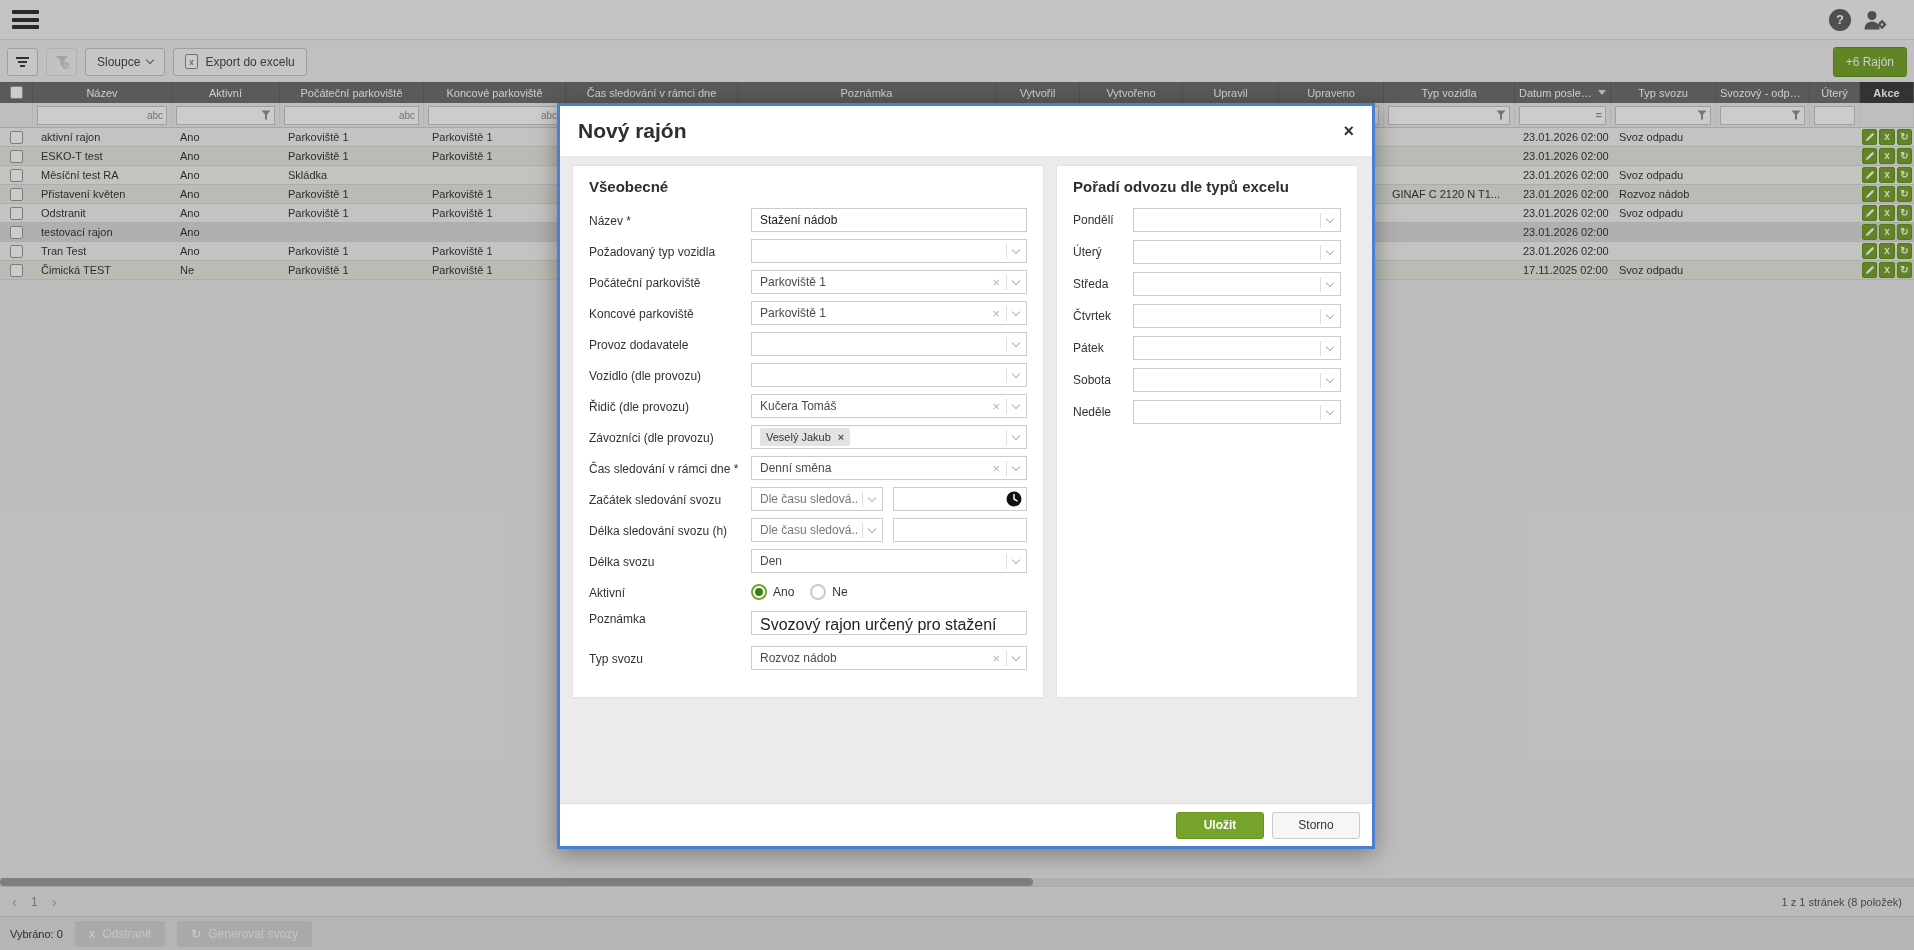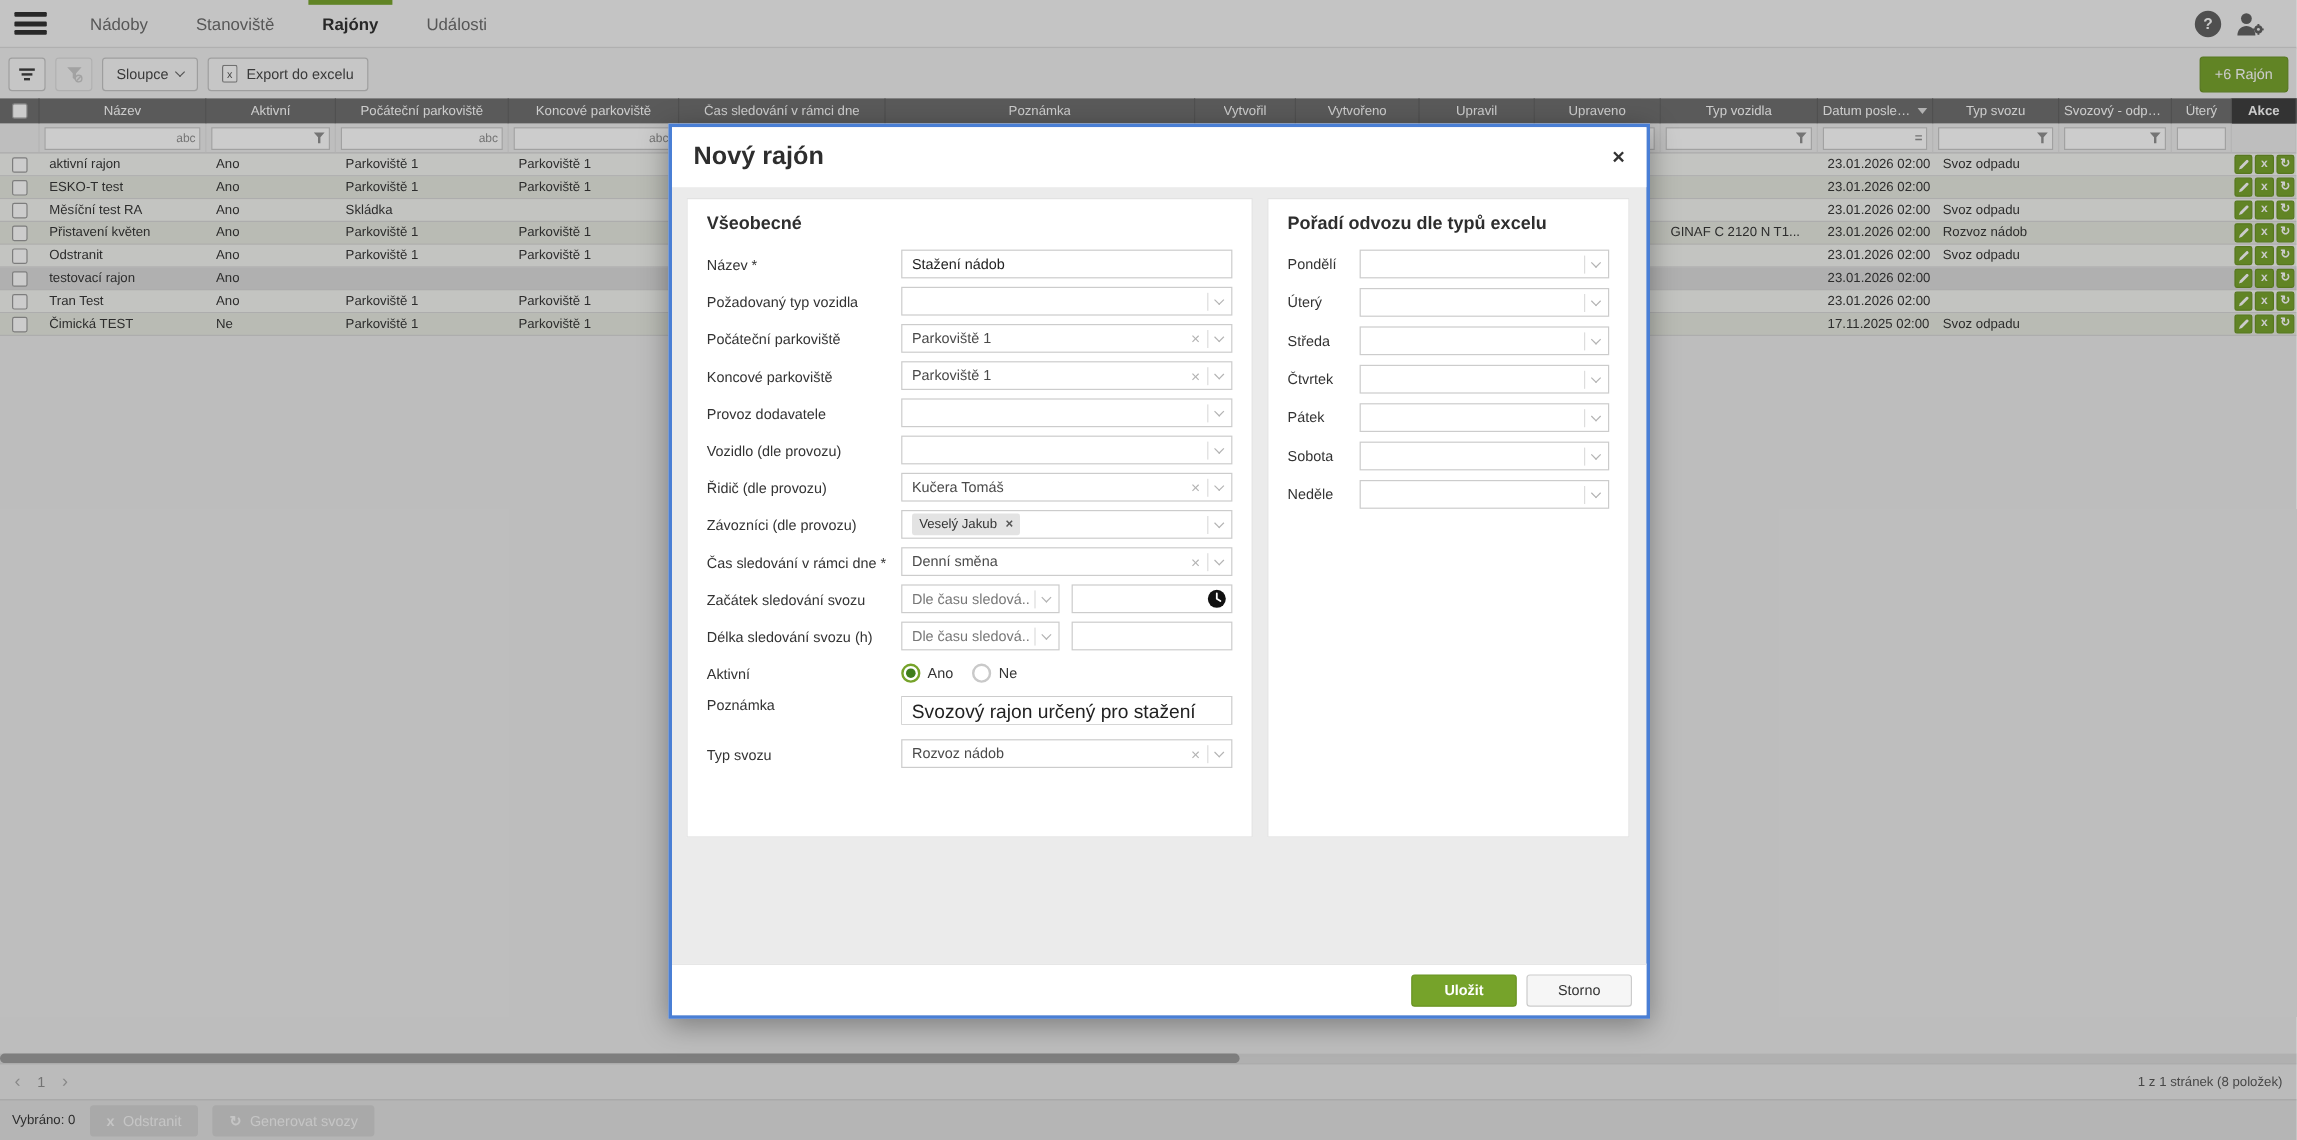--- a/index.html
+++ b/index.html
@@ -110,26 +110,20 @@
 <body>
 
 <div class="app">
 
   <header class="topbar">
     <div class="hamburger">
         <span></span>
         <span></span>
         <span></span>
       </div>
-    <nav class="nav-tabs" id="nav-tabs">
-        <div class="tab">Nádoby</div>
-        <div class="tab">Stanoviště</div>
-        <div class="tab active">Rajóny</div>
-        <div class="tab">Události</div>
-      </nav>
     <div class="topbar-right">
       <div class="help-icon">?</div>
       <span class="svg-ic">
         <svg width="25" height="20" viewBox="0 0 25 20">
           <circle cx="9" cy="5.5" r="4.5" fill="#5f5f5f"></circle>
           <path d="M1.5 19.5c0-5 3.4-7.9 7.5-7.9s7.5 2.9 7.5 7.9z" fill="#5f5f5f"></path>
           <g fill="#5f5f5f">
             <circle cx="19" cy="14.5" r="3.4"></circle>
             <rect x="18.2" y="10" width="1.6" height="2"></rect>
               <rect x="18.2" y="17" width="1.6" height="2"></rect>
@@ -735,20 +729,32 @@
                     <span class="adorn">
                       <span class="vsep"></span>
                       <span class="chev"></span>
                     </span>
                   </div>
                   <div class="input-plain"></div>
                 </div>
               </div>
             </div>
             <div class="frow">
+              <label class="flabel">Délka svozu</label>
+              <div class="fctrl">
+                <div class="selectbox">
+                  <span class="val">Den</span>
+                  <span class="adorn">
+                    <span class="vsep"></span>
+                    <span class="chev"></span>
+                  </span>
+                </div>
+              </div>
+            </div>
+            <div class="frow">
               <label class="flabel">Aktivní</label>
               <div class="fctrl">
                 <div class="radio-group">
                   <label class="radio-opt">
                     <span class="radio on">
                       <span class="dot"></span>
                     </span>
                     <span class="rlabel">Ano</span>
                   </label>
                   <label class="radio-opt">

